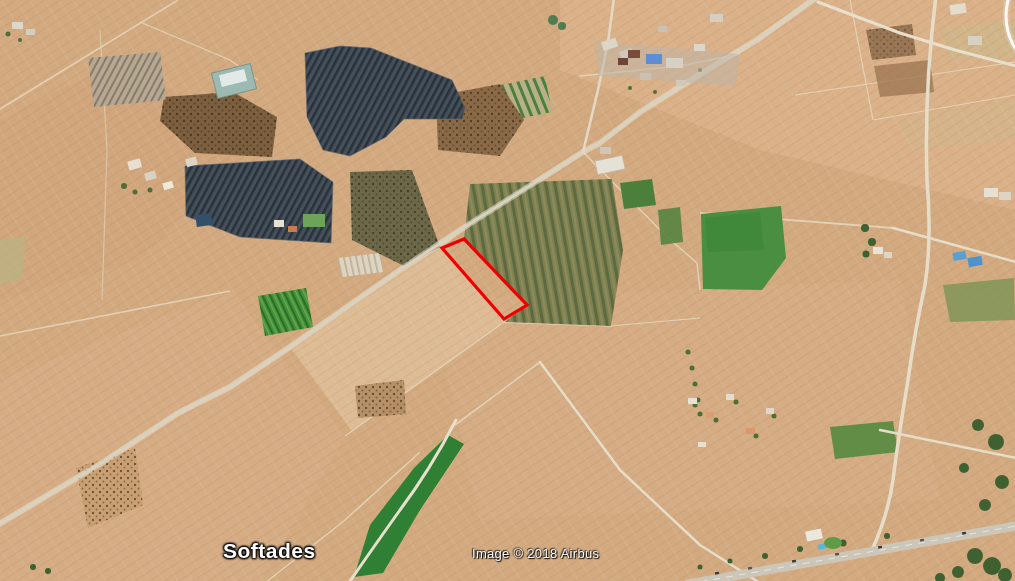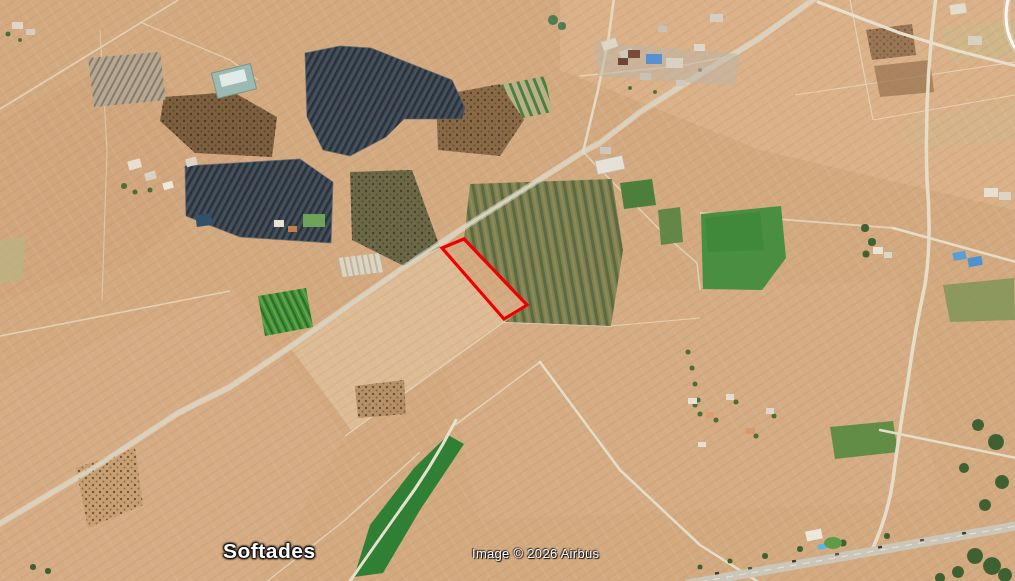--- a/index.html
+++ b/index.html
@@ -275,14 +275,14 @@
 
   <polygon points="442,248 464,239 527,305 504,319" fill="none" stroke="#ee0000" stroke-width="3.2" stroke-linejoin="miter"></polygon>
 
   <g>
     <circle cx="1066" cy="16" r="60" fill="none" stroke="#ffffff" stroke-width="7" opacity=".18"></circle>
     <circle cx="1066" cy="16" r="60" fill="none" stroke="#ffffff" stroke-width="3" opacity=".92"></circle>
   </g>
 </svg>
 
 <div id="place-label" class="map-label">Softades</div>
-<div id="attribution-label" class="map-label">Image © 2026 Airbus</div>
+<div id="attribution-label" class="map-label">Image © 2018 Airbus</div>
 </div>
 
 </body></html>

